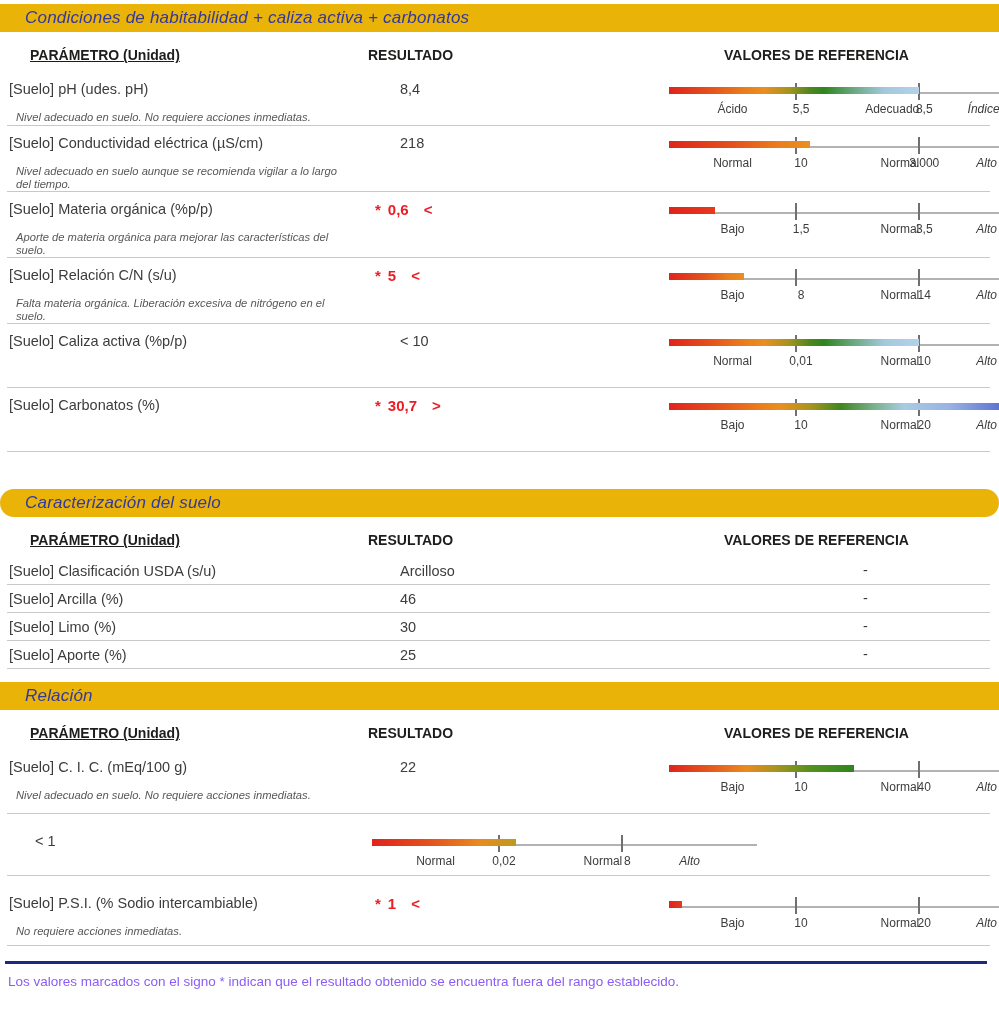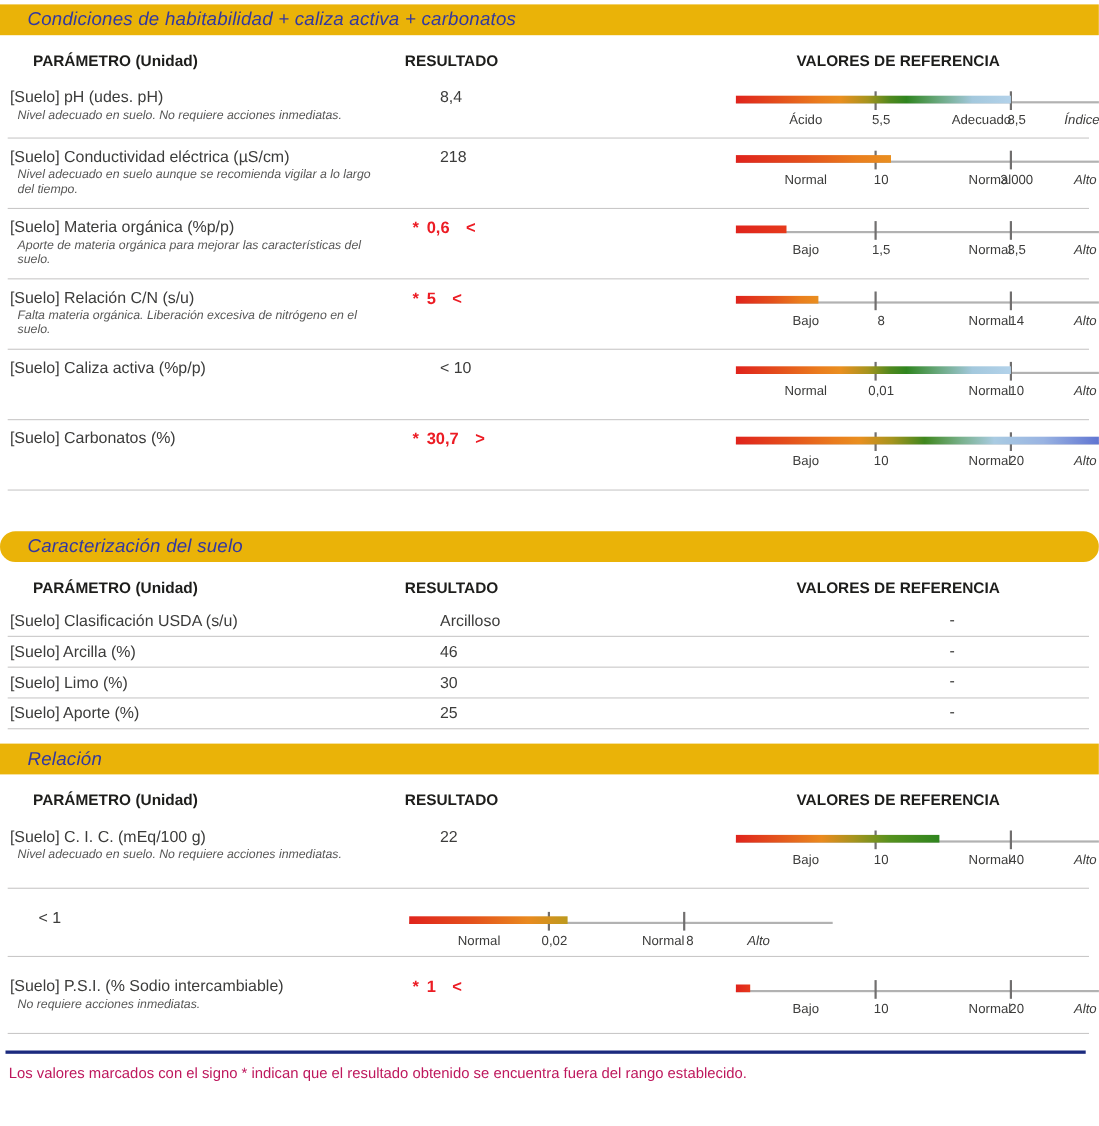--- a/index.html
+++ b/index.html
@@ -26,40 +26,40 @@
   .band-2 { margin-top: 37px; border-radius: 14px; }
   .band-3 { margin-top: 13px; }
 
   .tbl { margin: 0 9px 0 7px; }
 
   .thead {
     display: grid; grid-template-columns: 333px 265px 385px;
     padding: 15px 0 9px 0;
   }
   .th { font-weight: bold; font-size: 14px; color: #1d1d1b; }
-  .th-param  { padding-left: 23px; }
+  .th-param  { padding-left: 23px; text-decoration: underline; }
   .th-result { padding-left: 28px; }
   .th-ref    { text-align: center; padding-left: 38px; }
 
   .row {
     display: grid; grid-template-columns: 333px 265px 385px;
     border-bottom: 1px solid #c9c8c8;
     padding-top: 8px;
     gap: 32px;
   }
   .sec1 .row { min-height: 64px; }
   .sec1 .row.first { min-height: 54px; }
   .sec3 .row-cic { min-height: 64px; }
   .sec3 .row-sar { min-height: 62px; padding-top: 18px; }
   .sec3 .row-psi { min-height: 70px; padding-top: 18px; }
 
   .param-name { font-size: 14.5px; color: #3c3c3b; padding-left: 2px; line-height: 19px; }
   .param-note {
     font-size: 11.2px; font-style: italic; color: #575756;
-    padding-left: 9px; margin-top: 0; line-height: 13px;
+    padding-left: 9px; margin-top: 12px; line-height: 13px;
   }
 
   .result { display: flex; align-items: flex-start; padding-left: 28px; font-size: 14.5px; color: #3c3c3b; line-height: 19px; }
   .result.flagged { padding-left: 3px; color: #ec1c24; font-weight: bold; font-size: 15px; }
   .result .star { white-space: pre; }
   .result.flagged .star { margin-right: 7px; }
   .result.flagged .dir { margin-left: 15px; }
 
   .ref-dash { text-align: center; padding-left: 8px; font-size: 14.5px; color: #3c3c3b; }
 
@@ -82,21 +82,21 @@
   .grad-full-blue  { background: linear-gradient(90deg,#e0231c 0%,#e44d1c 12%,#ea7c1e 24%,#e98f20 30%,#a6941e 38%,#3f871e 46%,#79b18d 55%,#a9cbe2 63%,#99b3e2 75%,#6277d2 88%,#5a6fd1 100%); }
   .grad-red        { background: linear-gradient(90deg,#e0231c 0%,#e63a1c 100%); }
   .grad-red-orange { background: linear-gradient(90deg,#e0231c 0%,#e4511c 45%,#ea7e1e 78%,#e98f20 100%); }
   .grad-red-olive  { background: linear-gradient(90deg,#e0231c 0%,#e4511c 40%,#e98a1f 75%,#bd9a1e 100%); }
   .grad-red-green  { background: linear-gradient(90deg,#e0231c 0%,#e4581d 22%,#ea8a1f 42%,#a6941e 58%,#55911e 76%,#2f851f 100%); }
 
   
   .sec2 .row { min-height: 28px; padding: 5px 0 0 0; }
 
   .footer-line { height: 3px; background: #1b2a7e; margin: 15px 12px 0 5px; }
-  .footer-note { margin: 10px 10px 0 8px; font-size: 13.5px; color: #be185d; line-height: 16px; }
+  .footer-note { margin: 10px 10px 0 8px; font-size: 13.5px; color: #8b5cf6; line-height: 16px; }
 </style>
 </head>
 <body>
 
 <div class="band">
   <span class="band-title">Condiciones de habitabilidad + caliza activa + carbonatos</span>
 </div>
 
 <div class="tbl sec1">
   <div class="thead">

